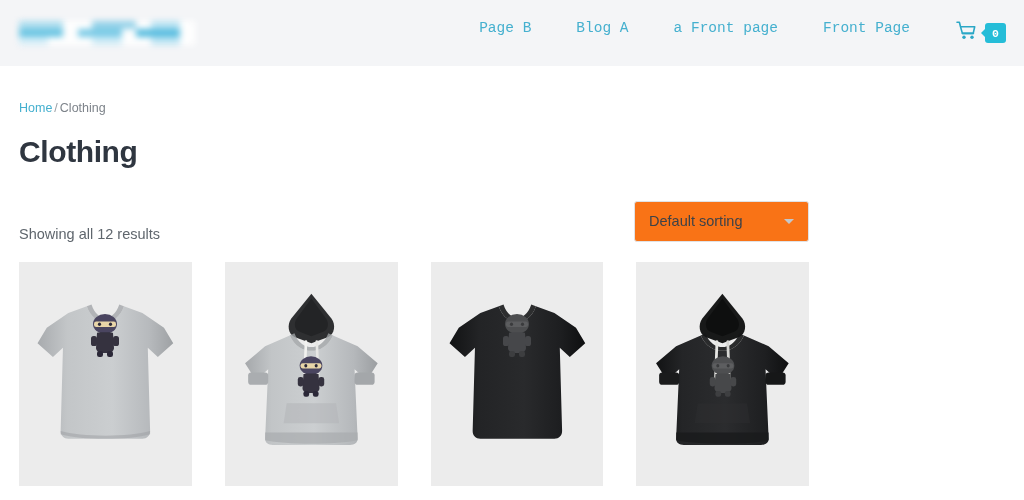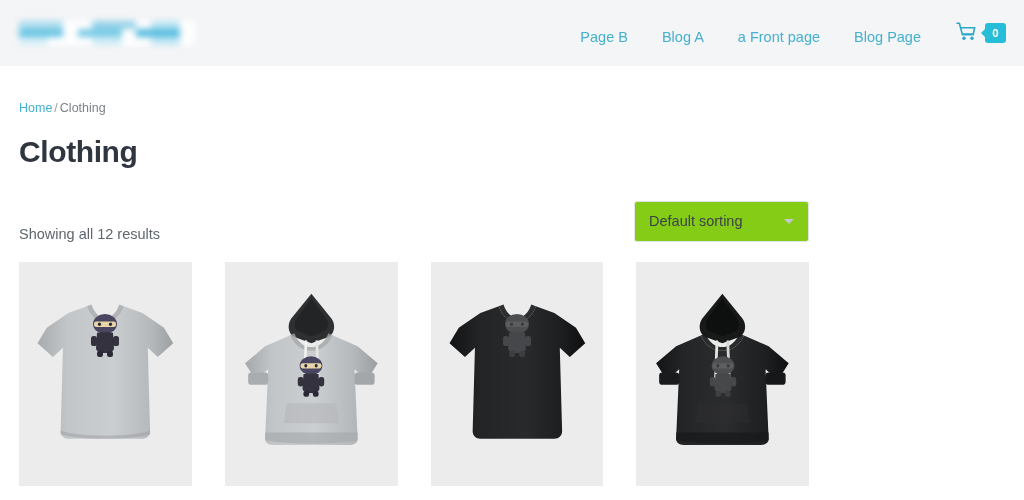--- a/index.html
+++ b/index.html
@@ -41,22 +41,23 @@
     grid-template-columns: repeat(12, 1fr);
     grid-template-rows: repeat(3, 1fr);
     opacity: .95;
   }
   .logo-blur i { display: block; }
 
   .main-nav {
     margin-left: auto;
     margin-right: 18px;
     display: flex;
-    align-items: flex-end;
-    gap: 0;
+    align-items: flex-start;
+    gap: 11px;
+    font-family: Liberation Mono, monospace;
   }
   .nav-link {
     color: #45b0cf;
     font-size: 14.5px;
     text-decoration: none;
     padding: 0 17px;
     line-height: 1;
     white-space: nowrap;
   }
 
@@ -133,21 +134,21 @@
     font-size: 14.5px;
     color: #5f666d;
   }
 
   .sorting-select {
     position: relative;
     width: 175px;
     height: 41px;
     border: 1px solid #e0e2e5;
     border-radius: 3px;
-    background: #84cc16;
+    background: #f97316;
     display: flex;
     align-items: center;
     padding: 0 14px;
     cursor: pointer;
   }
   .sorting-label {
     font-size: 14.5px;
     color: #3d4248;
   }
   .sel-chevron {
@@ -212,21 +213,21 @@
       <i style="grid-column:8/10;grid-row:3/4;background:#ffffff"></i>
       <i style="grid-column:10/12;grid-row:3/4;background:#bfe5f4"></i>
       <i style="grid-column:12/13;grid-row:3/4;background:#ffffff"></i>
     </div>
   </div>
 
   <nav class="main-nav">
     <a class="nav-link" href="#">Page B</a>
     <a class="nav-link" href="#">Blog A</a>
     <a class="nav-link" href="#">a Front page</a>
-    <a class="nav-link" href="#">Blog Page</a>
+    <a class="nav-link" href="#">Front Page</a>
 
     <div class="cart-area">
       <span class="cart-icon">
         <svg width="21" height="19" viewBox="0 0 21 19" fill="none" xmlns="http://www.w3.org/2000/svg">
           <path d="M1 1.2h2.4l1.1 4.6M4.5 5.8h14.2l-1.5 6.6H6.4L4.5 5.8z" stroke="#2aa7c6" stroke-width="1.6" stroke-linecap="round" stroke-linejoin="round"></path>
           <path d="M6.4 12.4h11" stroke="#2aa7c6" stroke-width="1.6" stroke-linecap="round"></path>
           <circle cx="8" cy="16.2" r="1.7" fill="#2aa7c6"></circle>
           <circle cx="16" cy="16.2" r="1.7" fill="#2aa7c6"></circle>
         </svg>
       </span>

